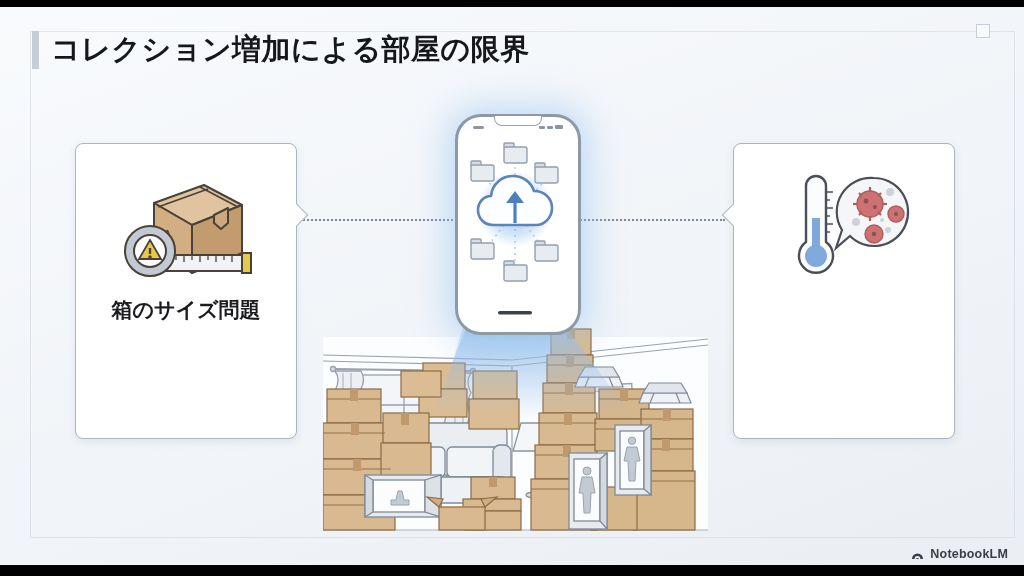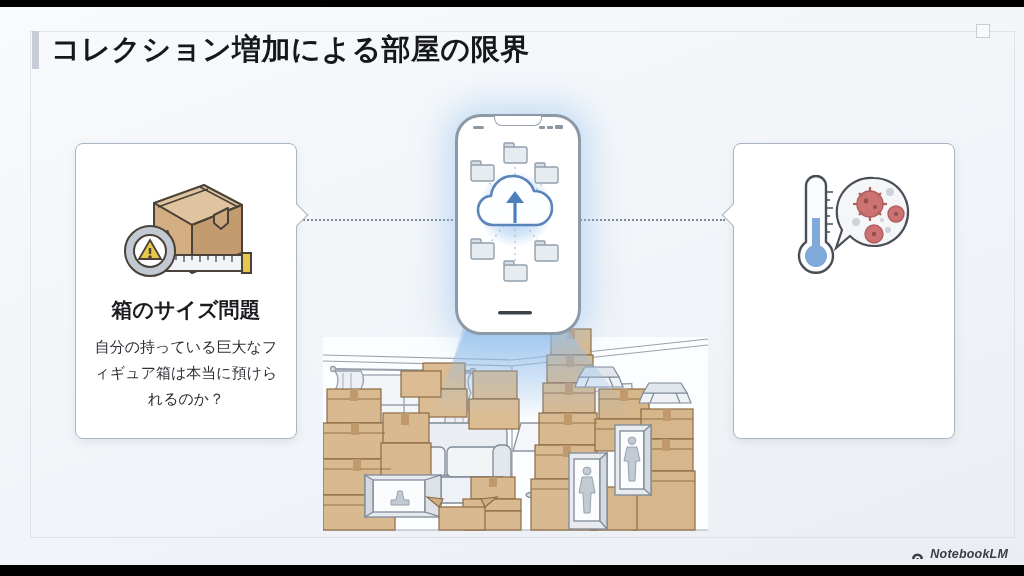--- a/index.html
+++ b/index.html
@@ -47,21 +47,21 @@
          border-radius:0 0 8px 8px;}
   .screen-svg{position:absolute;left:2px;top:2px;}
   
   .beam{position:absolute;left:430px;top:318px;width:220px;height:94px;z-index:5;
         pointer-events:none;
         clip-path:polygon(17% 0,61% 0,93% 100%,0 100%);
         background:linear-gradient(180deg,rgba(147,189,234,.62),rgba(147,189,234,0));}
   .room{position:absolute;left:323px;top:320px;z-index:2;}
   
   .brand{position:absolute;right:16px;bottom:4px;display:flex;align-items:center;gap:5px;
-         color:#3a3e44;font-size:12.5px;font-weight:700;letter-spacing:.2px;font-style:italic;}
+         color:#3a3e44;font-size:12.5px;font-weight:700;letter-spacing:.2px;}
   .black-bar-top{position:absolute;left:0;top:0;width:1024px;height:7px;background:#000;}
   .black-bar-bot{position:absolute;left:0;top:565px;width:1024px;height:11px;background:#000;}
 </style>
 </head>
 <body>
 
 <div class="stage">
 
   <div class="sel-rect"></div>
   <div class="sel-handle"></div>
@@ -106,21 +106,20 @@
           <rect x="40" y="62" width="14" height="12" fill="#e8c84a" transform="rotate(-20 47 68)"></rect>
           <circle cx="34" cy="80" r="25" fill="#c2c9d2"></circle>
           <circle cx="34" cy="80" r="16" fill="#fdfdfe"></circle>
           <polygon points="34,69 45,88 23,88" fill="#e8c84a" stroke-width="1.8"></polygon>
           <line x1="34" y1="77" x2="34" y2="83" stroke-width="2.4"></line>
           <circle cx="34" cy="86" r="0.8" fill="#4a4238"></circle>
         </g>
       </svg>
     </div>
     <h2>箱のサイズ問題</h2>
-    <p>自分の持っている巨大なフィギュア箱は本当に預けられるのか？</p>
   </div>
 
   <div class="card right">
     <div class="backsheet"></div>
     <div class="pointer"></div>
     <div class="card-icon">
       <svg width="140" height="112" viewBox="0 0 140 112">
 
         <g stroke="#4a4f57" stroke-width="2.4">
           <path d="M32 16 a10 10 0 0 1 20 0 v56 a17 17 0 1 1 -20 0 Z" fill="#fbfcfd"></path>

